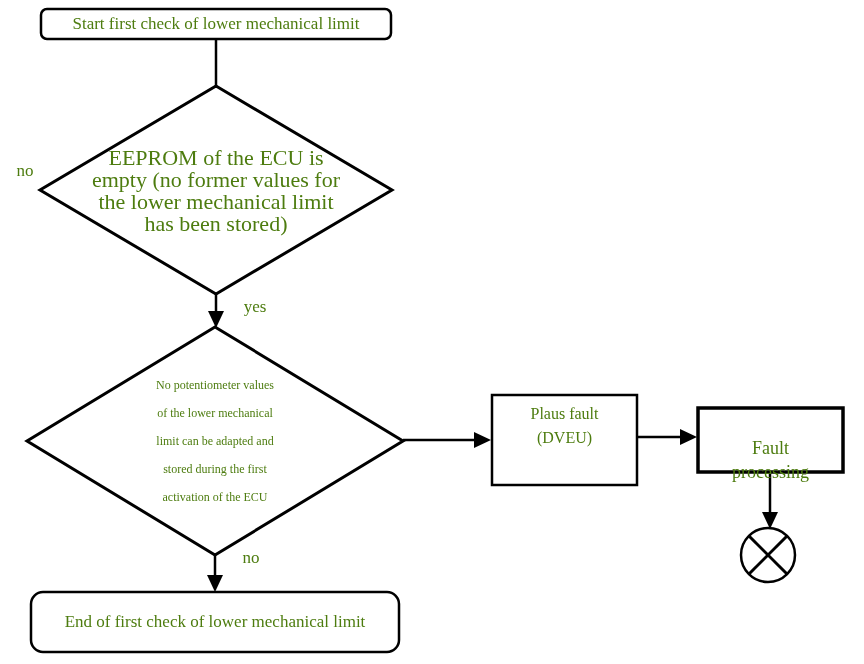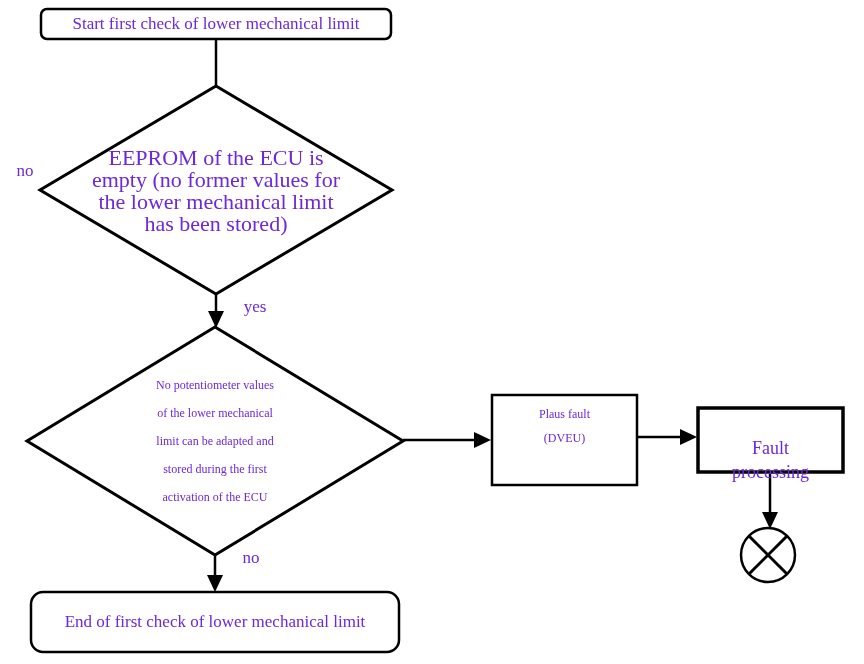--- a/index.html
+++ b/index.html
@@ -6,21 +6,21 @@
     margin: 0;
     padding: 0;
     background: #ffffff;
   }
   .canvas {
     position: relative;
     width: 864px;
     height: 664px;
     background: #ffffff;
     font-family: "Liberation Serif", "DejaVu Serif", serif;
-    color: #6d28d9;
+    color: #4d7c0f;
     overflow: hidden;
   }
   .canvas svg {
     position: absolute;
     left: 0;
     top: 0;
   }
   .lbl {
     position: absolute;
     display: flex;
@@ -30,21 +30,21 @@
   .lbl .txt {
     display: block;
     text-align: center;
     white-space: pre-line;
   }
   #lbl-start  { left: 41px;  top: 9px;   width: 350px; height: 30px; font-size: 17px; }
   #lbl-no1    { left: 8px;   top: 160px; width: 34px;  height: 22px; font-size: 17px; }
   #lbl-d1     { left: 86px;  top: 144px; width: 260px; height: 94px; font-size: 22px; line-height: 22px; }
   #lbl-yes    { left: 236px; top: 296px; width: 38px;  height: 22px; font-size: 17px; align-items: center; }
   #lbl-d2     { left: 85px;  top: 384px; width: 260px; height: 114px; font-size: 12px; line-height: 28px; }
-  #lbl-plaus  { left: 492px; top: 395px; width: 145px; height: 62px; font-size: 12px; line-height: 24px; }
+  #lbl-plaus  { left: 492px; top: 395px; width: 145px; height: 62px; font-size: 16px; line-height: 24px; }
   #lbl-fault  { left: 698px; top: 428px; width: 145px; height: 64px; font-size: 18px; line-height: 24px; }
   #lbl-no2    { left: 234px; top: 547px; width: 34px;  height: 22px; font-size: 17px; }
   #lbl-end    { left: 31px;  top: 592px; width: 368px; height: 60px; font-size: 17px; }
 </style>
 </head>
 <body>
 
 <div class="canvas">
 
   <svg width="864" height="664" viewBox="0 0 864 664">

